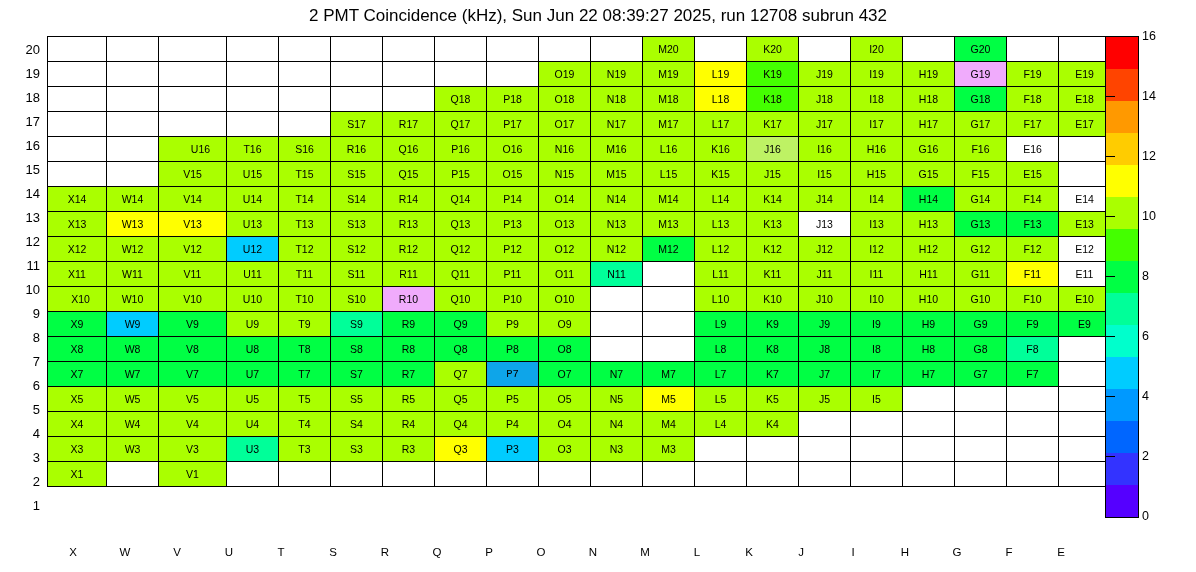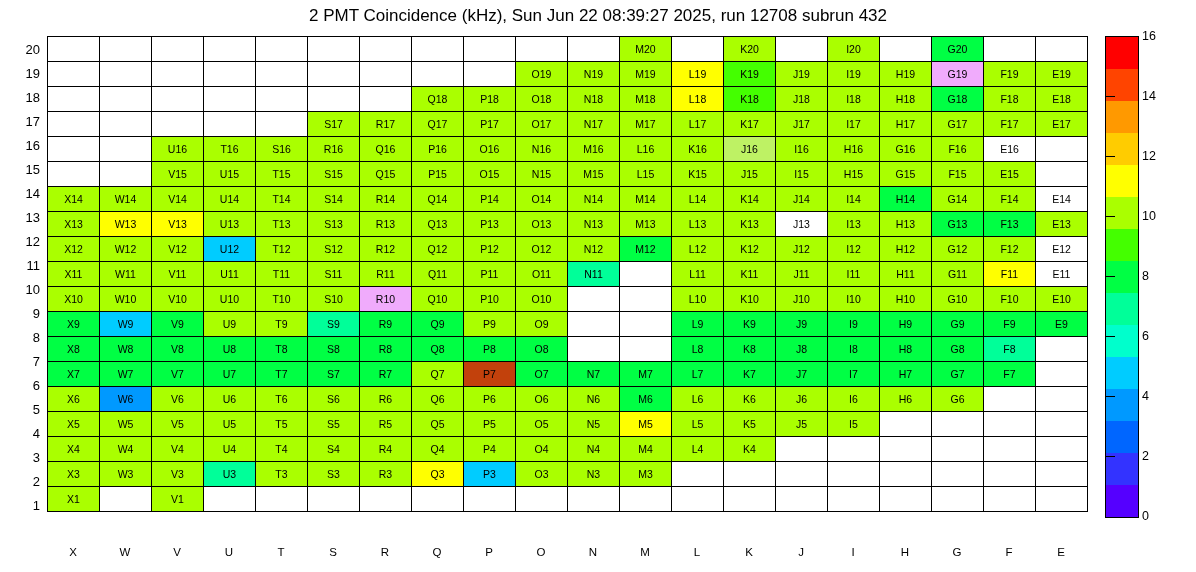--- a/index.html
+++ b/index.html
@@ -117,21 +117,21 @@
             <td style="background: rgb(170, 255, 0);">J17</td>
             <td style="background: rgb(170, 255, 0);">I17</td>
             <td style="background: rgb(170, 255, 0);">H17</td>
             <td style="background: rgb(170, 255, 0);">G17</td>
             <td style="background: rgb(170, 255, 0);">F17</td>
             <td style="background: rgb(170, 255, 0);">E17</td>
           </tr>
           <tr>
             <td class="empty"></td>
             <td class="empty"></td>
-            <td style="background: rgb(170, 255, 0);">U16</td>
+            <td style="background: rgb(170, 255, 0); padding-left: 16px;">U16</td>
             <td style="background: rgb(170, 255, 0);">T16</td>
             <td style="background: rgb(170, 255, 0);">S16</td>
             <td style="background: rgb(170, 255, 0);">R16</td>
             <td style="background: rgb(170, 255, 0);">Q16</td>
             <td style="background: rgb(170, 255, 0);">P16</td>
             <td style="background: rgb(170, 255, 0);">O16</td>
             <td style="background: rgb(170, 255, 0);">N16</td>
             <td style="background: rgb(170, 255, 0);">M16</td>
             <td style="background: rgb(170, 255, 0);">L16</td>
             <td style="background: rgb(170, 255, 0);">K16</td>
@@ -247,21 +247,21 @@
             <td style="background: rgb(170, 255, 0);">L11</td>
             <td style="background: rgb(170, 255, 0);">K11</td>
             <td style="background: rgb(170, 255, 0);">J11</td>
             <td style="background: rgb(170, 255, 0);">I11</td>
             <td style="background: rgb(170, 255, 0);">H11</td>
             <td style="background: rgb(170, 255, 0);">G11</td>
             <td style="background: rgb(255, 255, 0);">F11</td>
             <td style="background: rgb(255, 255, 255);">E11</td>
           </tr>
           <tr>
-            <td style="background: rgb(170, 255, 0);">X10</td>
+            <td style="background: rgb(170, 255, 0); padding-left: 7px;">X10</td>
             <td style="background: rgb(170, 255, 0);">W10</td>
             <td style="background: rgb(170, 255, 0);">V10</td>
             <td style="background: rgb(170, 255, 0);">U10</td>
             <td style="background: rgb(170, 255, 0);">T10</td>
             <td style="background: rgb(170, 255, 0);">S10</td>
             <td style="background: #f0abfc;">R10</td>
             <td style="background: rgb(170, 255, 0);">Q10</td>
             <td style="background: rgb(170, 255, 0);">P10</td>
             <td style="background: rgb(170, 255, 0);">O10</td>
             <td class="empty"></td>
@@ -321,53 +321,31 @@
           </tr>
           <tr>
             <td style="background: rgb(0, 255, 68);">X7</td>
             <td style="background: rgb(0, 255, 68);">W7</td>
             <td style="background: rgb(0, 255, 68);">V7</td>
             <td style="background: rgb(0, 255, 68);">U7</td>
             <td style="background: rgb(0, 255, 68);">T7</td>
             <td style="background: rgb(0, 255, 68);">S7</td>
             <td style="background: rgb(0, 255, 68);">R7</td>
             <td style="background: rgb(170, 255, 0);">Q7</td>
-            <td style="background: #c2410c;">P7</td>
+            <td style="background: #0ea5e9; font-family: Liberation Mono, monospace;">P7</td>
             <td style="background: rgb(0, 255, 68);">O7</td>
             <td style="background: rgb(0, 255, 68);">N7</td>
             <td style="background: rgb(0, 255, 68);">M7</td>
             <td style="background: rgb(0, 255, 68);">L7</td>
             <td style="background: rgb(0, 255, 68);">K7</td>
             <td style="background: rgb(0, 255, 68);">J7</td>
             <td style="background: rgb(0, 255, 68);">I7</td>
             <td style="background: rgb(0, 255, 68);">H7</td>
             <td style="background: rgb(0, 255, 68);">G7</td>
             <td style="background: rgb(0, 255, 68);">F7</td>
-            <td class="empty"></td>
-          </tr>
-          <tr>
-            <td style="background: rgb(170, 255, 0);">X6</td>
-            <td style="background: rgb(0, 153, 255);">W6</td>
-            <td style="background: rgb(170, 255, 0);">V6</td>
-            <td style="background: rgb(170, 255, 0);">U6</td>
-            <td style="background: rgb(170, 255, 0);">T6</td>
-            <td style="background: rgb(170, 255, 0);">S6</td>
-            <td style="background: rgb(170, 255, 0);">R6</td>
-            <td style="background: rgb(170, 255, 0);">Q6</td>
-            <td style="background: rgb(170, 255, 0);">P6</td>
-            <td style="background: rgb(170, 255, 0);">O6</td>
-            <td style="background: rgb(170, 255, 0);">N6</td>
-            <td style="background: rgb(0, 255, 68);">M6</td>
-            <td style="background: rgb(170, 255, 0);">L6</td>
-            <td style="background: rgb(170, 255, 0);">K6</td>
-            <td style="background: rgb(170, 255, 0);">J6</td>
-            <td style="background: rgb(170, 255, 0);">I6</td>
-            <td style="background: rgb(170, 255, 0);">H6</td>
-            <td style="background: rgb(170, 255, 0);">G6</td>
-            <td class="empty"></td>
             <td class="empty"></td>
           </tr>
           <tr>
             <td style="background: rgb(170, 255, 0);">X5</td>
             <td style="background: rgb(170, 255, 0);">W5</td>
             <td style="background: rgb(170, 255, 0);">V5</td>
             <td style="background: rgb(170, 255, 0);">U5</td>
             <td style="background: rgb(170, 255, 0);">T5</td>
             <td style="background: rgb(170, 255, 0);">S5</td>
             <td style="background: rgb(170, 255, 0);">R5</td>

